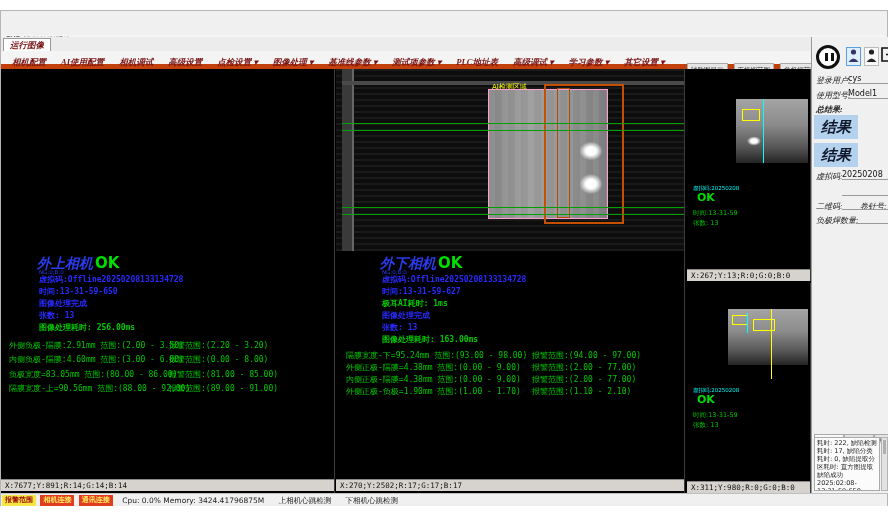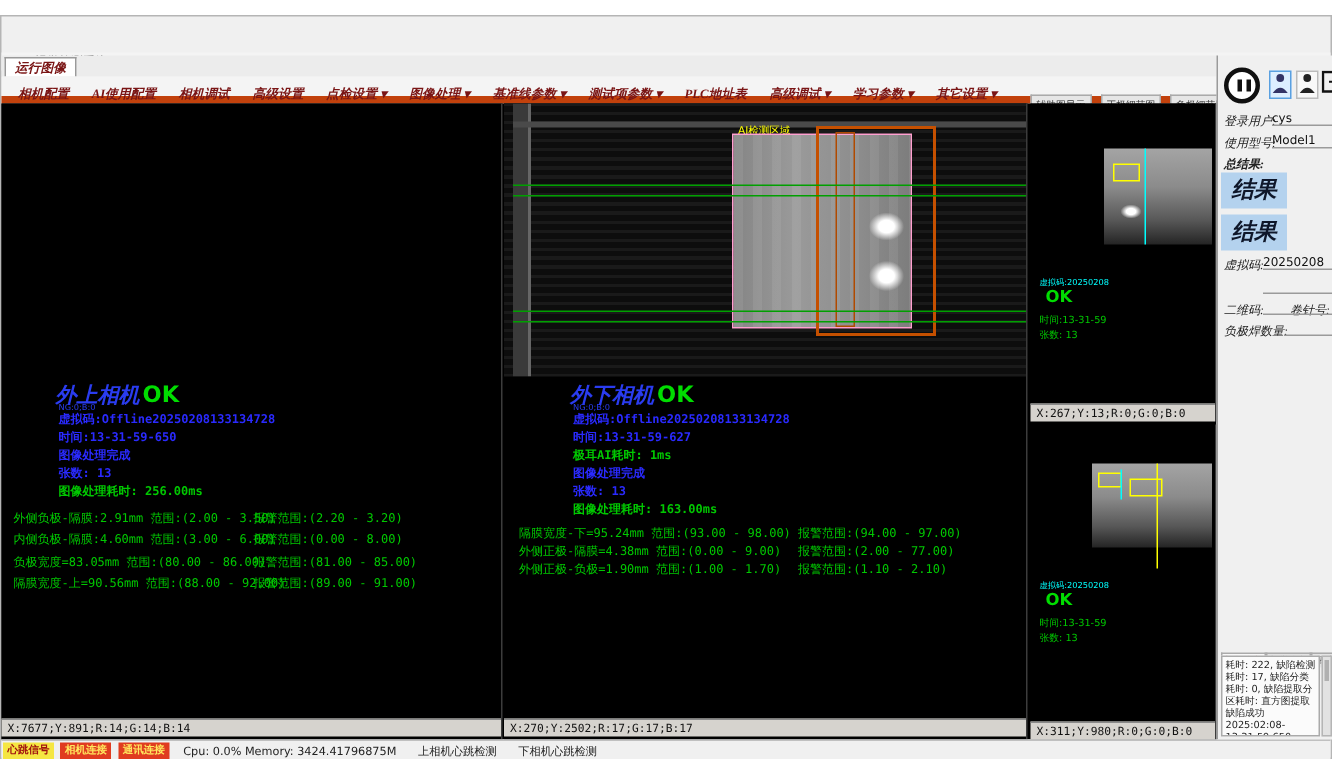--- a/index.html
+++ b/index.html
@@ -190,20 +190,21 @@
         <div>虚拟码:Offline20250208133134728</div>
         <div>时间:13-31-59-627</div>
         <div class="grn">极耳AI耗时: 1ms</div>
         <div>图像处理完成</div>
         <div>张数: 13</div>
         <div class="grn">图像处理耗时: 163.00ms</div>
       </div>
       <div class="rows" style="left:10px;top:281px;">
         <div class="row"><span class="m">隔膜宽度-下=95.24mm 范围:(93.00 - 98.00)</span><span class="a">报警范围:(94.00 - 97.00)</span></div>
         <div class="row"><span class="m">外侧正极-隔膜=4.38mm 范围:(0.00 - 9.00)</span><span class="a">报警范围:(2.00 - 77.00)</span></div>
+        <div class="row"><span class="m">内侧正极-隔膜=4.38mm 范围:(0.00 - 9.00)</span><span class="a">报警范围:(2.00 - 77.00)</span></div>
         <div class="row"><span class="m">外侧正极-负极=1.90mm 范围:(1.00 - 1.70)</span><span class="a">报警范围:(1.10 - 2.10)</span></div>
       </div>
       <div class="coordbar" style="top:410px;">X:270;Y:2502;R:17;G:17;B:17</div>
     </div>
 
     <div class="rt" style="top:0;height:212px;border-right:1px solid #3c3c3c;">
       <div style="position:absolute;inset:0 0 12px 0;overflow:hidden;">
         <div class="thumb" style="left:49px;top:30px;width:72px;height:64px;"></div>
         <div class="yrect" style="left:55px;top:40px;width:18px;height:12px;"></div>
         <div class="cyline" style="left:76px;top:30px;height:64px;"></div>
@@ -274,21 +275,21 @@
     <div class="sb-value" style="left:44px;top:177px;width:32px;"></div>
 
     <div class="infotabs">
       <span class="infotab sel">运行信息</span><span class="infotab">视觉信息</span><span class="infotab">帮助信息</span>
     </div>
     <div class="infobox">耗时: 222, 缺陷检测耗时: 17, 缺陷分类耗时: 0, 缺陷提取分区耗时: 直方图提取缺陷成功 2025:02:08-13:31:59:650—cys—外上相机—图像处理耗时: 256.00ms</div>
     <div class="infoscroll"></div>
   </div>
 
   <div class="statusbar">
-    <span class="badge badge-y">心跳信号</span>
+    <span class="badge badge-y">报警范围</span>
     <span class="badge badge-r">相机连接</span>
     <span class="badge badge-r">通讯连接</span>
     <span class="sb-txt">Cpu: 0.0% Memory: 3424.41796875M</span>
     <span class="sb-txt">上相机心跳检测</span>
     <span class="sb-txt">下相机心跳检测</span>
   </div>
 
 </div>
 
 </body></html>

